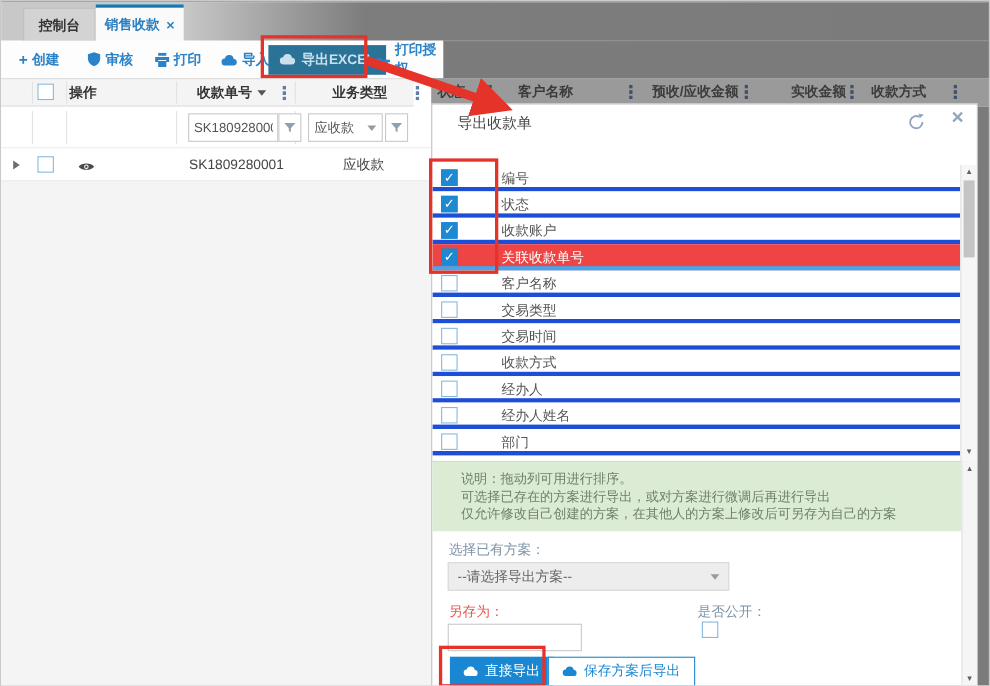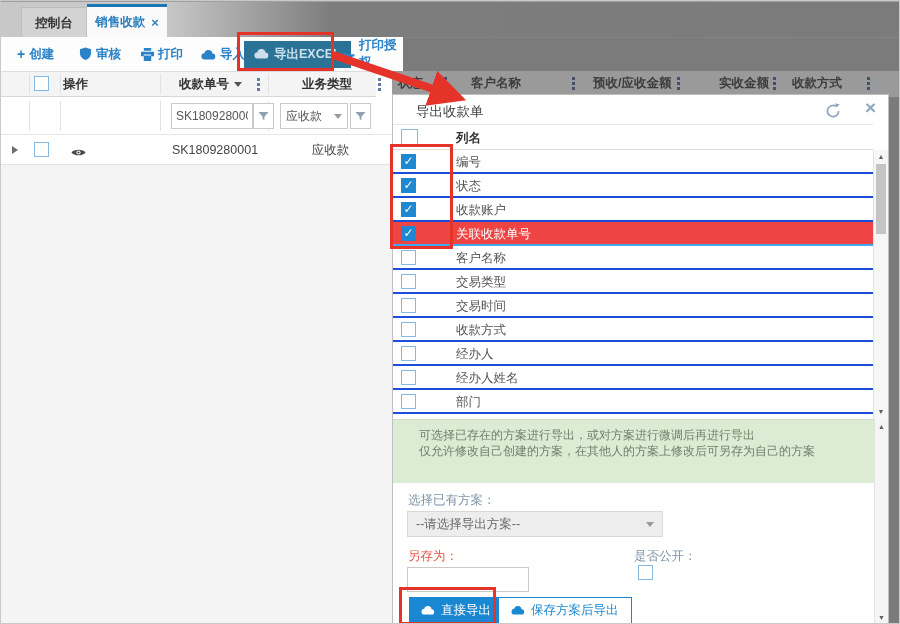--- a/index.html
+++ b/index.html
@@ -56,21 +56,21 @@
   .cb.checked::after{content:"\2713";position:absolute;left:1.5px;top:-1px;color:#fff;font-size:12px;font-weight:bold;}
 
   
   .modal{left:391px;top:93px;width:497px;height:531px;background:#fff;border:1px solid #bfbfbf;overflow:hidden;}
   .m-title{position:absolute;left:23px;top:8px;font-size:13.5px;color:#444;}
   .m-ico{position:absolute;top:7px;color:#91a6be;cursor:pointer;}
   .list-head{position:absolute;left:0;top:29px;width:480px;height:26px;border-top:1px solid #e8e8e8;border-bottom:1px solid #dcdcdc;background:#fff;}
   .list-head .cb{position:absolute;left:8px;top:4px;}
   .list-head-label{position:absolute;left:63px;top:0;height:26px;display:flex;align-items:center;font-size:12.5px;font-weight:bold;color:#333;}
   .list-body{position:absolute;left:0;top:55px;width:480px;height:269px;overflow:hidden;}
-  .l-row{position:relative;height:24px;border-bottom:2px solid #1d4ed8;background:#fff;text-align:center;}
+  .l-row{position:relative;height:24px;border-bottom:4px solid #1d4ed8;background:#fff;text-align:center;}
   .l-row .cb{position:absolute;left:8px;top:4px;}
   .l-label{position:absolute;left:63px;top:0;height:24px;display:flex;align-items:center;font-size:12.5px;color:#555;}
   .l-row.selected{background:#ef4444;border-bottom-color:#42a7f0;}
   .l-row.selected .l-label{color:#fff;}
   .l-row.shaded{background:#ebebeb;}
 
   .sb{background:#f6f6f6;border-left:1px solid #e2e2e2;}
   .sb-list{position:absolute;left:480px;top:55px;width:15px;height:269px;}
   .sb-outer{position:absolute;left:481px;top:324px;width:14px;height:207px;background:#f5f5f5;border-left:1px solid #e2e2e2;}
   .sb-arrow{position:absolute;left:0;width:100%;text-align:center;font-size:7px;color:#606060;cursor:pointer;line-height:10px;}
@@ -224,24 +224,20 @@
   <div class="abs modal">
     <span class="m-title">导出收款单</span>
     <span class="m-ico" style="left:432px;top:8px;">
       <svg width="16" height="16" viewBox="0 0 16 16">
           <path d="M13.6 8A5.6 5.6 0 1 1 11 3.3" fill="none" stroke="currentColor" stroke-width="1.7"></path>
           <polygon points="10.2,0.2 14.8,1.4 11.2,4.6" fill="currentColor"></polygon>
         </svg>
     </span>
     <span class="m-ico" style="left:472px;top:2px;font-size:19px;font-weight:bold;">×</span>
 
-    <div class="list-head">
-      <span class="cb big"></span>
-      <span class="list-head-label">列名</span>
-    </div>
     <div class="list-body">
       <div class="l-row">
           <span class="cb checked"></span>
           <span class="l-label">编号</span>
         </div>
       <div class="l-row">
           <span class="cb checked"></span>
           <span class="l-label">状态</span>
         </div>
       <div class="l-row">
@@ -281,20 +277,21 @@
           <span class="l-label">部门</span>
         </div>
     </div>
     <div class="sb sb-list">
       <span class="sb-arrow" style="top:2px;">▲</span>
       <span class="sb-thumb" style="top:14px;height:70px;"></span>
       <span class="sb-arrow" style="bottom:2px;">▼</span>
     </div>
 
     <div class="note">
+      <p>说明：拖动列可用进行排序。</p>
       <p>可选择已存在的方案进行导出，或对方案进行微调后再进行导出</p>
       <p>仅允许修改自己创建的方案，在其他人的方案上修改后可另存为自己的方案</p>
     </div>
     <div class="sb-outer">
       <span class="sb-arrow" style="top:3px;">▲</span>
       <span class="sb-arrow" style="bottom:3px;">▼</span>
     </div>
 
     <span class="form-label" style="left:15px;top:397px;">选择已有方案：</span>
     <div class="m-select">

